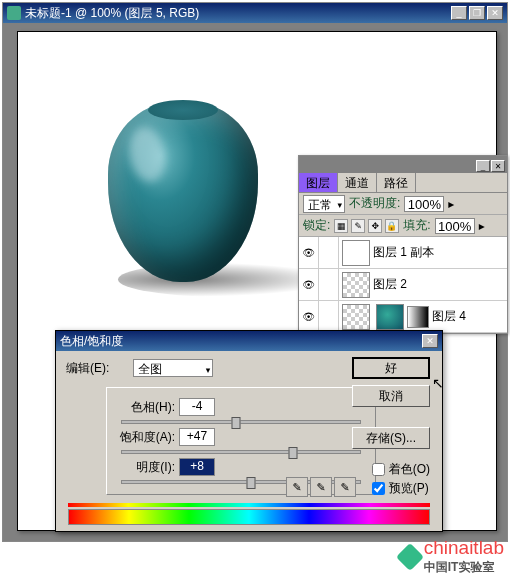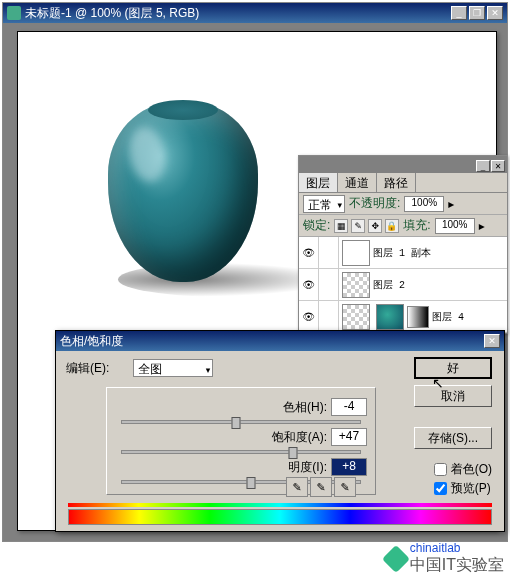--- a/index.html
+++ b/index.html
@@ -18,65 +18,65 @@
 .vase-top { position:absolute; top:-2px; left:50%; transform:translateX(-50%); width:70px; height:20px; background: radial-gradient(ellipse at center, #2a7580, #1d6068); border-radius:50%; }
 .vase-highlight { position:absolute; top:25px; left:22px; width:35px; height:55px; background: rgba(200,230,235,.5); border-radius:50%; filter:blur(4px); transform:rotate(-10deg); }
 .shadow { position:absolute; bottom:-15px; left:10px; width:220px; height:35px; background: radial-gradient(ellipse at 30% center, rgba(0,0,0,.5), transparent 70%); border-radius:50%; }
 
 .layers-panel { position:absolute; right:2px; top:155px; width:210px; background:#d4d0c8; border:1px solid #888; box-shadow: 1px 1px 3px rgba(0,0,0,.3); }
 .panel-tabbar { height:17px; background:#808080; display:flex; align-items:flex-end; padding:0 2px; }
 .panel-tabbar-btns { display:flex; gap:1px; margin-left:auto; margin-bottom:1px; }
 .panel-tabbtn { width:14px; height:12px; background:#c0c0c0; border:1px solid #fff; border-right-color:#555; border-bottom-color:#555; font-size:8px; display:flex; align-items:center; justify-content:center; cursor:pointer; }
 .tabs-row { display:flex; height:20px; border-bottom:1px solid #888; }
 .tab { padding:2px 7px; border-right:1px solid #888; background:#d4d0c8; cursor:pointer; }
-.tab.active { background:#e5e5e5; }
+.tab.active { background:#8b5cf6; }
 .panel-row { display:flex; align-items:center; height:22px; padding:2px 4px; gap:4px; border-bottom:1px solid #aaa; }
 .dropdown { height:18px; border:1px solid #888; background:#fff; padding:3px 12px 0 4px; position:relative; min-width:42px; display:flex; align-items:center; }
 .dropdown::after { content:"▾"; position:absolute; right:2px; font-size:9px; }
 .lbl { color:#14532d; }
-.input-sm { width:40px; height:16px; border:1px solid #888; background:#fff; text-align:center; font-size:10px; }
+.input-sm { width:40px; height:16px; border:1px solid #888; background:#fff; text-align:center; font-size:13px; }
 .lock-icons { display:flex; gap:3px; }
 .lock-ico { width:14px; height:14px; border:1px solid #999; background:#eee; display:flex; align-items:center; justify-content:center; font-size:9px; }
 .layer-list { background:#fff; }
 .layer-row { display:flex; align-items:center; height:32px; border-bottom:1px solid #ccc; }
 .eye-col { width:20px; height:32px; border-right:1px solid #ccc; display:flex; align-items:center; justify-content:center; font-size:10px; cursor:pointer; }
 .link-col { width:20px; height:32px; border-right:1px solid #ccc; }
 .thumb { width:28px; height:26px; border:1px solid #888; margin:0 3px; background:#fff; }
 .thumb.checker { background: repeating-conic-gradient(#ccc 0 25%, #fff 0 50%) 0 0/8px 8px; }
 .thumb.vase-th { background: radial-gradient(circle at 40% 40%, #3a9, #156); }
 .mask-th { width:22px; height:22px; border:1px solid #888; background:linear-gradient(90deg, #fff, #000); margin-right:3px; }
-.layer-name { flex:1; font-size:10px;font-family:Liberation Mono, monospace; }
-
-.dialog { position:absolute; left:55px; top:330px; width:450px; background:#d4d0c8; border:1px solid #000; box-shadow: 2px 2px 6px rgba(0,0,0,.4); }
+.layer-name { flex:1; font-size:12px; }
+
+.dialog { position:absolute; left:55px; top:330px; width:388px; background:#d4d0c8; border:1px solid #000; box-shadow: 2px 2px 6px rgba(0,0,0,.4); }
 .dlg-title { height:20px; background: linear-gradient(#0b246a, #3a6ea5); color:#fff; display:flex; align-items:center; padding:0 4px; }
 .dlg-title span { flex:1; }
 .dlg-body { padding:8px 10px 6px; position:relative; min-height:180px; }
 .edit-row { display:flex; align-items:center; gap:24px; margin-bottom:10px; }
 .slider-section { border:1px solid #888; border-top-color:#fff; border-left-color:#fff; padding:6px 8px 10px; width:270px; margin-left:40px; }
-.slider-row { display:flex; align-items:center; margin:4px 0; gap:4px;justify-content:flex-end; }
+.slider-row { display:flex; align-items:center; margin:4px 0; gap:4px; }
 .slider-lbl { width:60px; text-align:right; }
 .slider { flex:1; height:4px; background:#bbb; border:1px solid #888; position:relative; margin:0 6px; }
 .slider-thumb { position:absolute; top:-4px; width:9px; height:12px; background:#c0c0c0; border:1px solid #555; transform:translateX(-50%); }
 .val-input { width:36px; height:18px; border:1px solid #888; background:#fff; text-align:center; }
 .val-input.sel { background:#0b246a; color:#fff; }
 .dlg-btns { position:absolute; right:12px; top:6px; display:flex; flex-direction:column; gap:6px; }
 .btn { width:78px; height:22px; background:#d4d0c8; border:1px solid #fff; border-right-color:#555; border-bottom-color:#555; cursor:pointer; display:flex; align-items:center; justify-content:center; }
 .btn.default { border:2px solid #000; }
 .checks { position:absolute; right:12px; bottom:32px; }
 .check-row { display:flex; align-items:center; gap:4px; margin:2px 0; }
 .check-row input { width:13px; height:13px; }
 .eyedrops { position:absolute; left:230px; bottom:34px; display:flex; gap:2px; }
 .eyedrop { width:22px; height:20px; border:1px solid #888; background:#d4d0c8; display:flex; align-items:center; justify-content:center; font-size:11px; cursor:pointer; }
 .hue-bar { position:absolute; left:12px; right:12px; bottom:6px; height:16px; background: linear-gradient(90deg, red, yellow, lime, cyan, blue, magenta, red); border:1px solid #888; }
 .hue-bar2 { position:absolute; left:12px; right:12px; bottom:24px; height:4px; background: linear-gradient(90deg, red, yellow, lime, cyan, blue, magenta, red); }
 
 .watermark { position:absolute; right:6px; bottom:4px; display:flex; align-items:center; gap:4px; }
 .wm-logo { width:20px; height:20px; background:#3b8; border-radius:4px; transform:rotate(45deg); }
-.wm-text { font-size:12px; color:#1d4ed8; }
-.wm-sub { font-size:16px; color:#555; }
+.wm-text { font-size:19px; color:#ef4444; }
+.wm-sub { font-size:12px; color:#555;font-weight:bold; }
 .cursor { position:absolute; left:432px; top:375px; font-size:14px; pointer-events:none; }
 </style>
 </head>
 <body>
 
 <div class="doc-window">
   <div class="doc-titlebar">
     <div class="doc-titleicon"></div>
     <span class="doc-title">未标题-1 @ 100% (图层 5, RGB)</span>
     <div class="win-btns">

